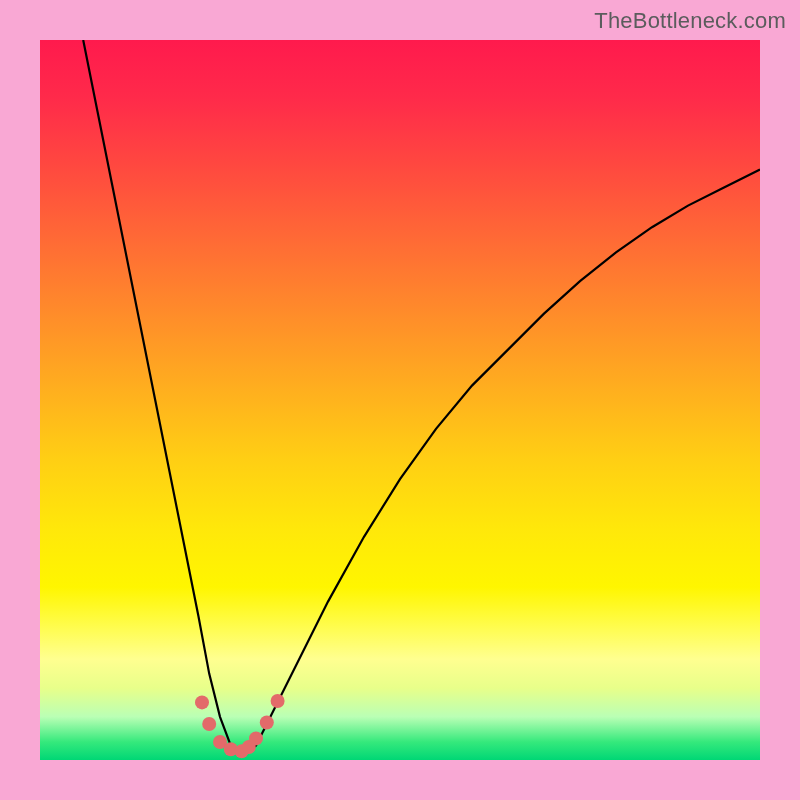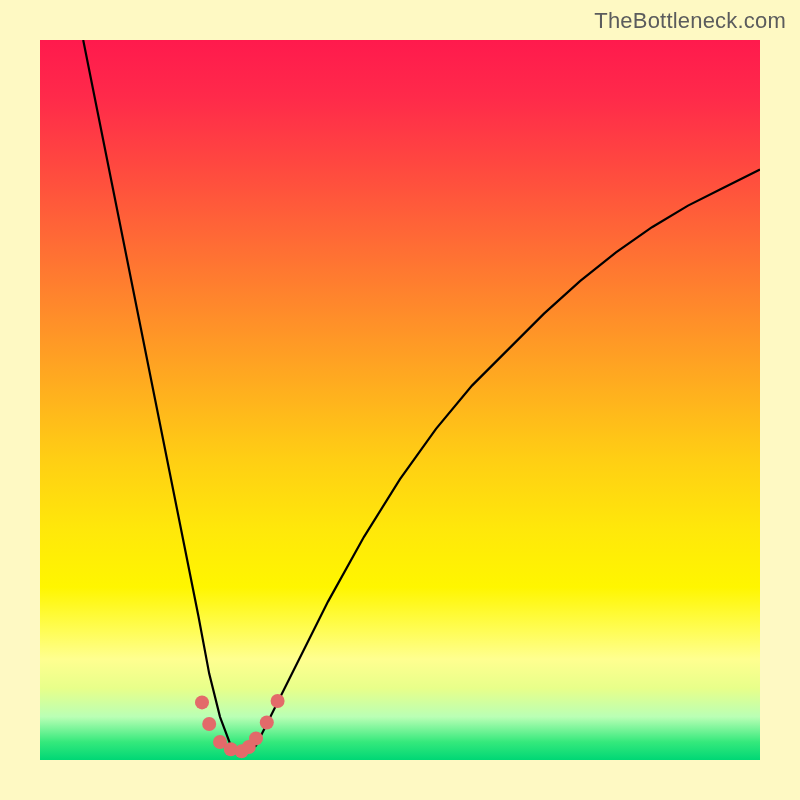--- a/index.html
+++ b/index.html
@@ -8,21 +8,21 @@
     width: 800px;
     height: 800px;
     background: #000;
     position: relative;
     overflow: hidden;
     font-family: Arial, Helvetica, sans-serif;
   }
   .frame {
     position: absolute;
     inset: 0;
-    background: #fef9c3;
+    background: #f9a8d4;
   }
   .plot-area {
     position: absolute;
     left: 40px;
     top: 40px;
     width: 720px;
     height: 720px;
     background: linear-gradient(to bottom,
       #ff1a4d 0%,
       #ff2a4a 8%,

